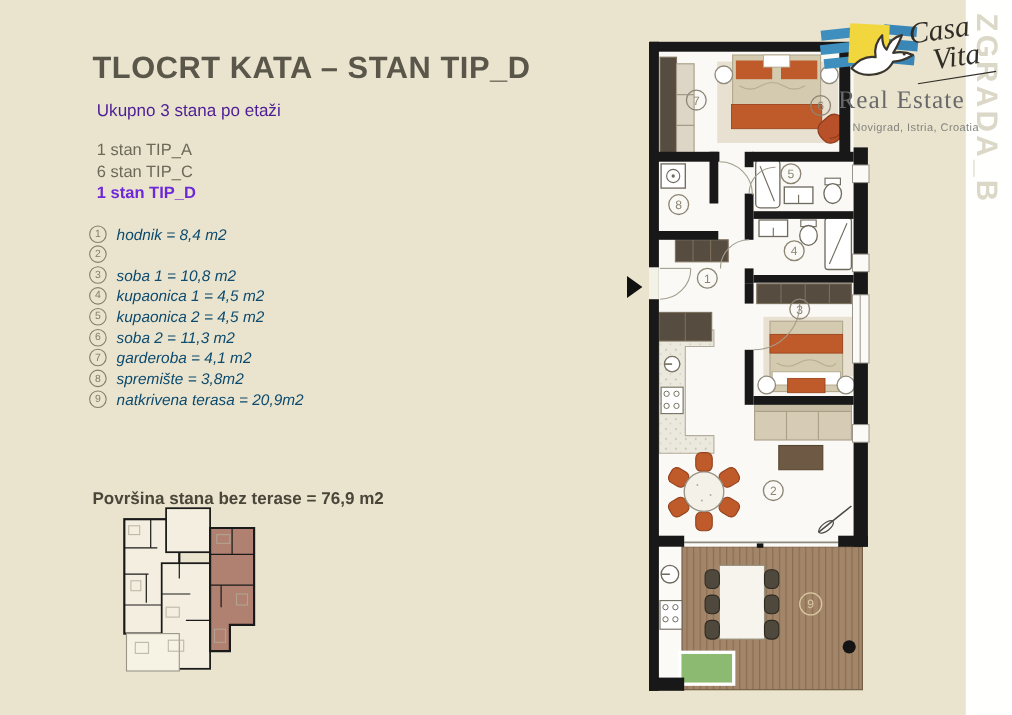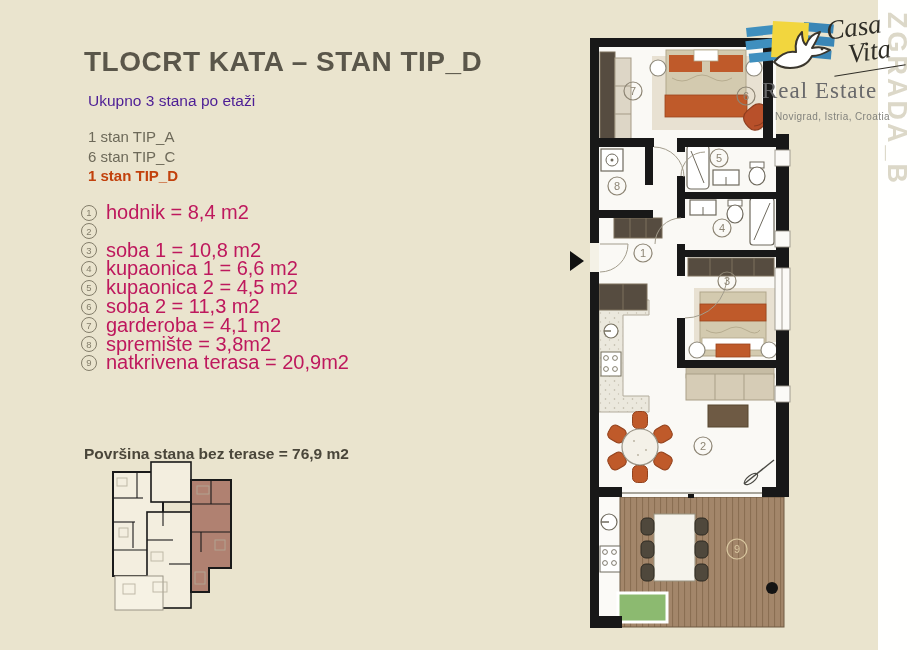--- a/index.html
+++ b/index.html
@@ -10,28 +10,28 @@
   }
   .abs{position:absolute;}
 
   
   .page-title{
     left:84px;top:46px;font-size:28px;letter-spacing:.5px;
     color:#5a564a;font-weight:700;white-space:nowrap;
   }
   .subtitle{left:88px;top:92px;font-size:15.5px;color:#4c1d95;}
   .unit-list{left:88px;top:127px;font-size:15px;color:#6d6959;line-height:19.5px;}
-  .unit-list .bold{font-weight:bold;color:#c2410c;}
+  .unit-list .bold{font-weight:bold;color:#6d28d9;}
   .legend{left:81px;top:205px;display:flex;flex-direction:column;gap:3.6px;}
   .legend-row{display:flex;align-items:center;gap:9px;height:15.2px;}
   .lcircle{
     width:14px;height:14px;flex:0 0 14px;border:1.2px solid #837d6a;border-radius:50%;
     font-size:9.5px;color:#837d6a;display:flex;align-items:center;justify-content:center;
   }
-  .llabel{font-size:20px;color:#be185d;white-space:nowrap;}
+  .llabel{font-size:14px;color:#0c4a6e;white-space:nowrap;font-style:italic;}
   .total{left:84px;top:409px;font-size:15.5px;font-weight:bold;color:#4a463a;white-space:nowrap;margin-top:36px;}
 
   
   .side-strip{left:878px;top:0;width:42px;height:650px;background:#fffffe;}
   .building-label{
     left:881px;top:12px;writing-mode:vertical-rl;
     font-size:27px;font-weight:bold;letter-spacing:3px;color:#dcd8c8;
   }
 
   
@@ -72,21 +72,21 @@
     </div>
   <div class="legend-row">
       <span class="lcircle">2</span>
     </div>
   <div class="legend-row">
       <span class="lcircle">3</span>
       <span class="llabel">soba 1 = 10,8 m2</span>
     </div>
   <div class="legend-row">
       <span class="lcircle">4</span>
-      <span class="llabel">kupaonica 1 = 6,6 m2</span>
+      <span class="llabel">kupaonica 1 = 4,5 m2</span>
     </div>
   <div class="legend-row">
       <span class="lcircle">5</span>
       <span class="llabel">kupaonica 2 = 4,5 m2</span>
     </div>
   <div class="legend-row">
       <span class="lcircle">6</span>
       <span class="llabel">soba 2 = 11,3 m2</span>
     </div>
   <div class="legend-row">

